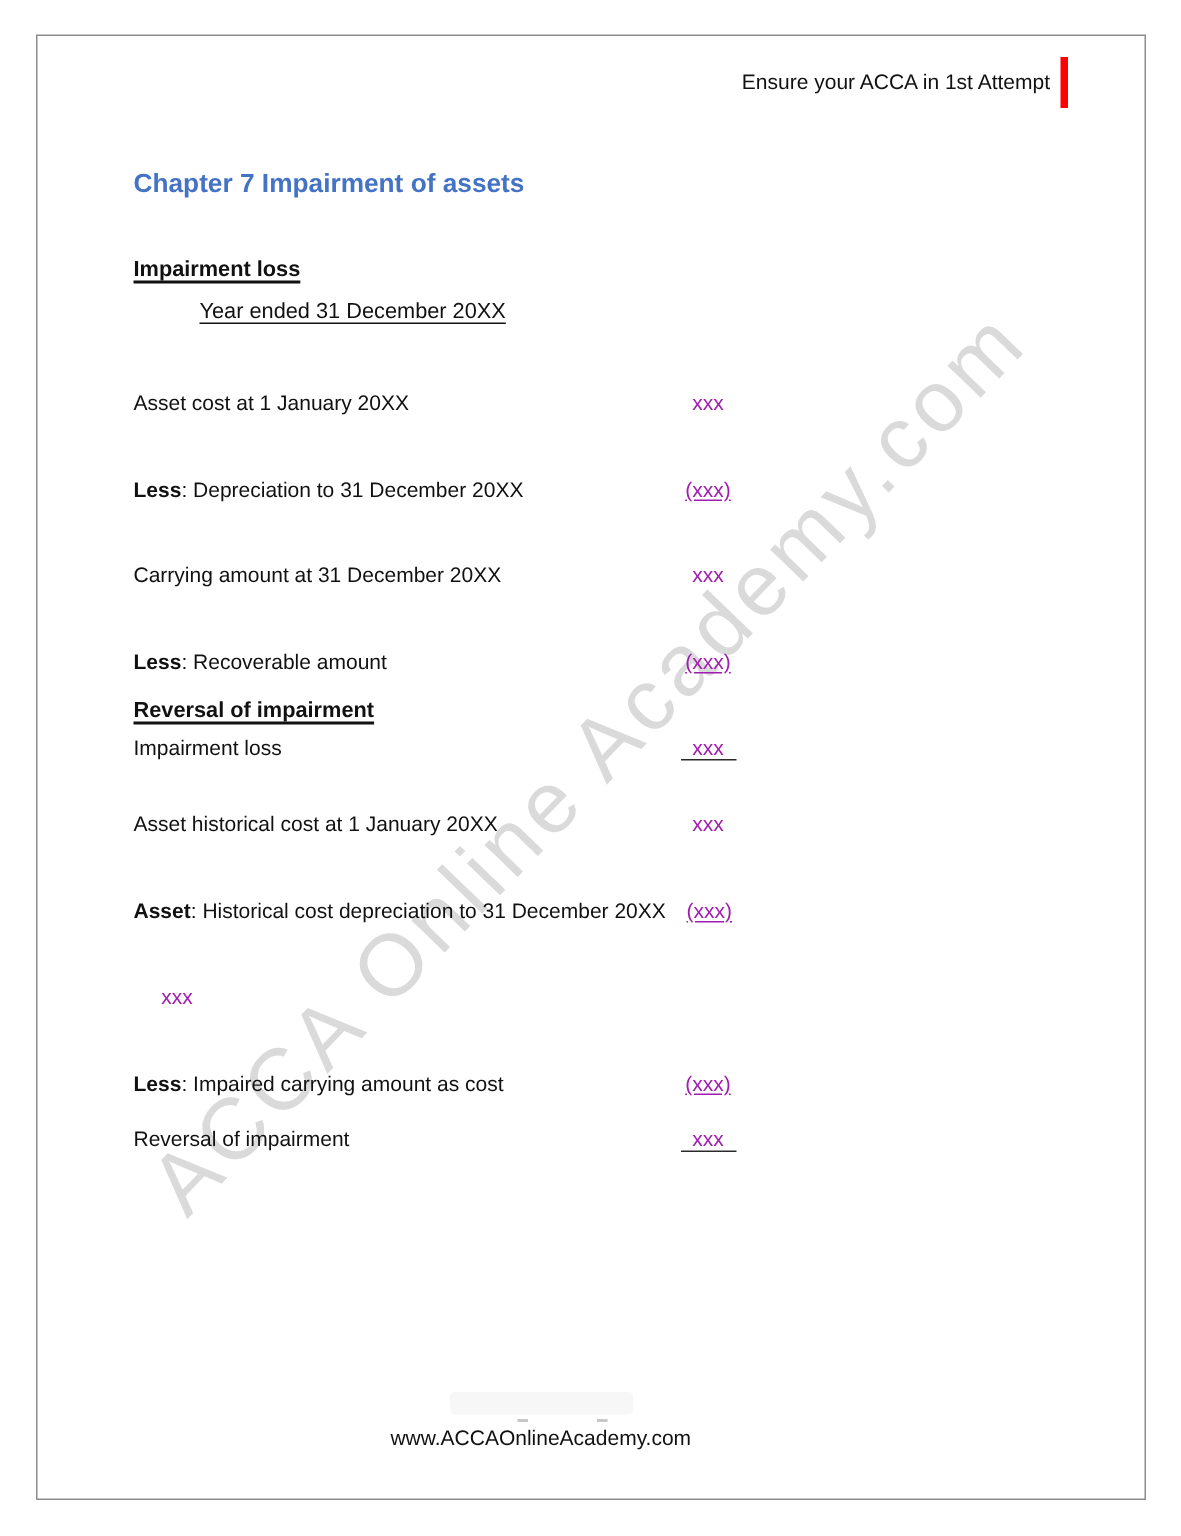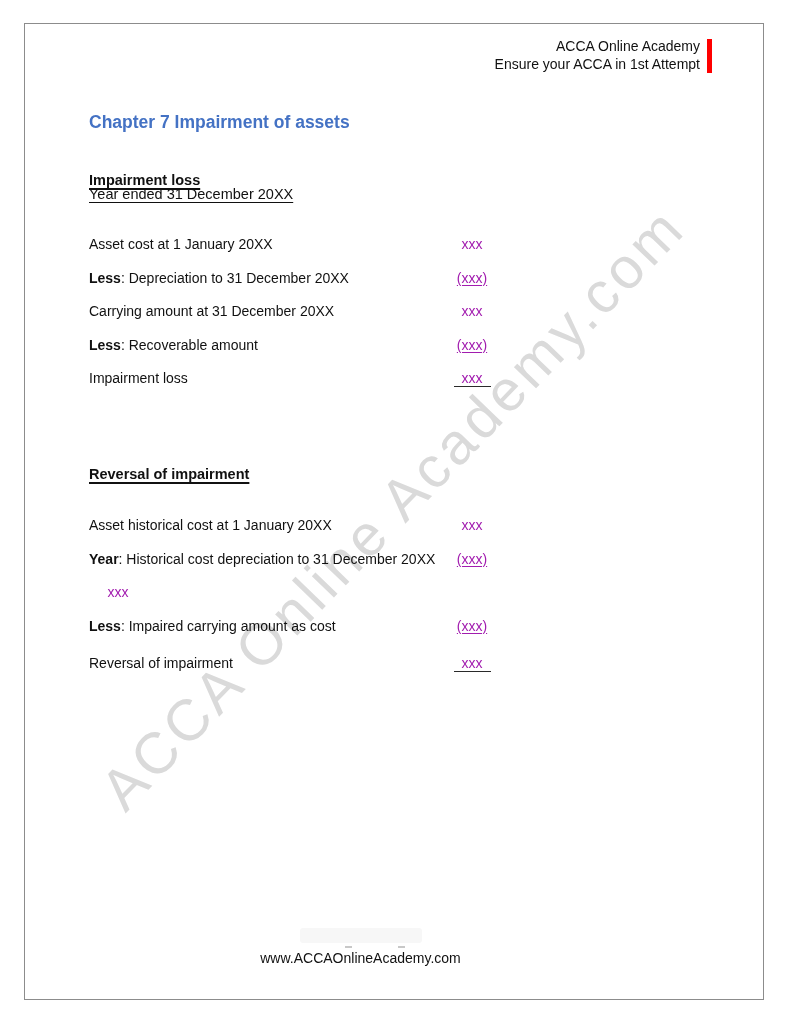--- a/index.html
+++ b/index.html
@@ -34,21 +34,21 @@
     position:absolute;left:89px;font-size:14.5px;font-weight:bold;
     text-decoration:underline;text-underline-offset:3px;
     text-decoration-thickness:1.5px;z-index:2;color:#111;
   }
   .sec-sub{
     position:absolute;left:89px;font-size:14.5px;
     text-decoration:underline;text-underline-offset:3px;z-index:2;color:#111;
   }
   
   .rows{position:absolute;left:89px;width:412px;z-index:2;}
-  .row{display:flex;align-items:flex-start;height:33.5px;font-size:14px;line-height:19px;}
+  .row{display:flex;align-items:flex-start;height:33.5px;font-size:14px;line-height:19px;margin-top:24px;}
   .row .lbl{flex:1;white-space:nowrap;color:#111;}
   .row .b{font-weight:bold;}
   .amt{width:58px;flex-shrink:0;text-align:center;color:#a21caf;}
   .amt-underline{text-decoration:underline;text-underline-offset:2px;}
   .amt-total span{border-bottom:1.6px solid #2a2a2a;padding:0 8px;}
   .row-last{margin-top:4px;}
   
   .footer{
     position:absolute;left:0;top:950px;width:721px;text-align:center;
     font-size:14px;color:#111;z-index:2;
@@ -63,30 +63,29 @@
 </style>
 </head>
 <body>
 
 <div class="page-border"></div>
 
 <div class="watermark">ACCA Online Academy.com</div>
 
 <div class="hdr">
   <div class="hdr-text">
-    <div>ACCA Online Academy</div>
     <div>Ensure your ACCA in 1st Attempt</div>
   </div>
   <div class="hdr-bar"></div>
 </div>
 
 <div class="title">Chapter 7 Impairment of assets</div>
 
 <div class="sec-head" style="top:172px;">Impairment loss</div>
-<div class="sec-sub" style="top:186px;">Year ended 31 December 20XX</div>
+<div class="sec-sub" style="top:200px;margin-left:44px;">Year ended 31 December 20XX</div>
 
 <div class="rows" style="top:235px;">
   <div class="row">
     <div class="lbl"><span class="b"></span><span>Asset cost at 1 January 20XX</span></div>
     <div class="amt">xxx</div>
   </div>
   <div class="row">
     <div class="lbl"><span class="b">Less</span><span>: Depreciation to 31 December 20XX</span></div>
     <div class="amt amt-underline">(xxx)</div>
   </div>
@@ -105,21 +104,21 @@
 </div>
 
 <div class="sec-head" style="top:466px;">Reversal of impairment</div>
 
 <div class="rows" style="top:516px;">
   <div class="row">
     <div class="lbl"><span class="b"></span><span>Asset historical cost at 1 January 20XX</span></div>
     <div class="amt">xxx</div>
   </div>
   <div class="row">
-    <div class="lbl"><span class="b">Year</span><span>: Historical cost depreciation to 31 December 20XX</span></div>
+    <div class="lbl"><span class="b">Asset</span><span>: Historical cost depreciation to 31 December 20XX</span></div>
     <div class="amt amt-underline">(xxx)</div>
   </div>
   <div class="row">
     <div class="amt">xxx</div>
   </div>
   <div class="row">
     <div class="lbl"><span class="b">Less</span><span>: Impaired carrying amount as cost</span></div>
     <div class="amt amt-underline">(xxx)</div>
   </div>
   <div class="row row-last">

